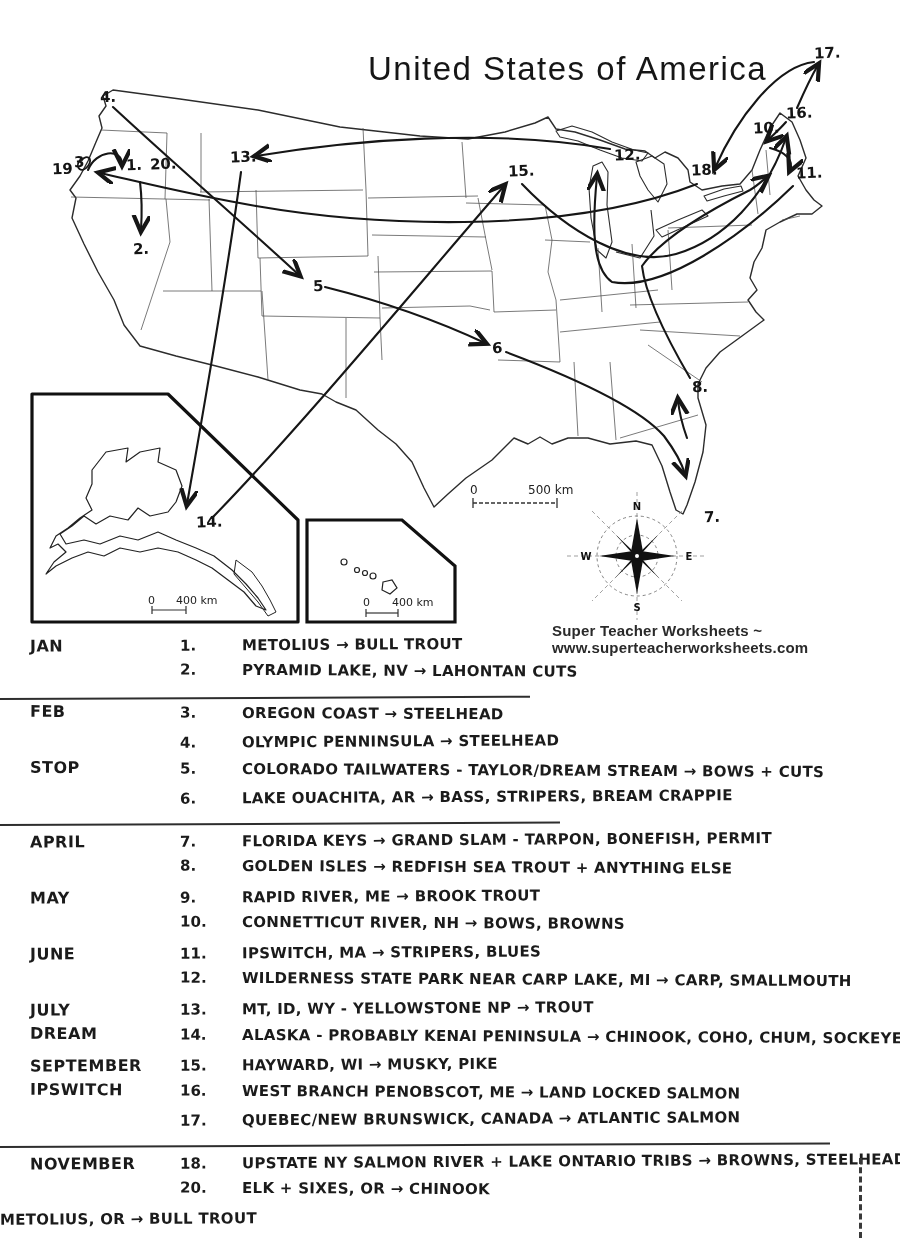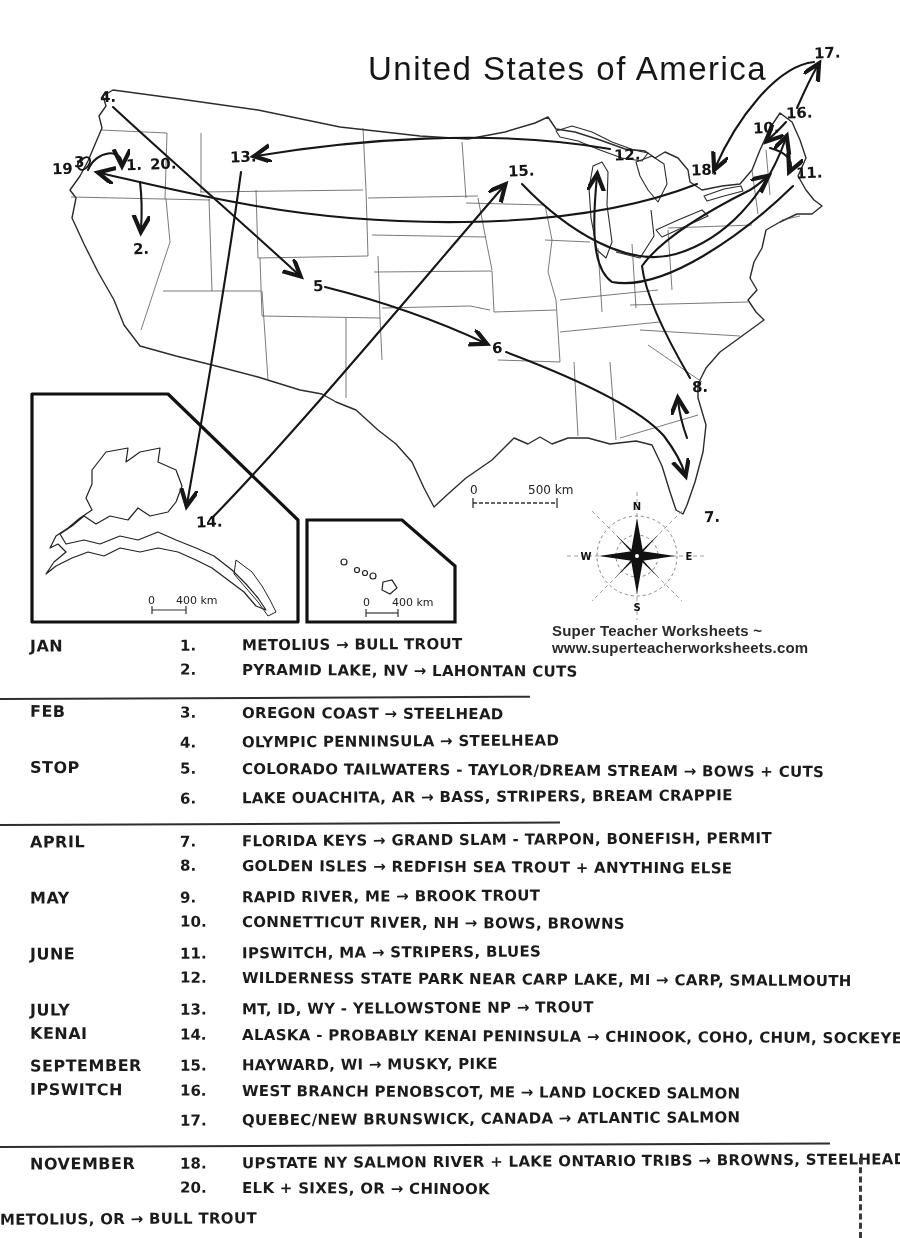--- a/index.html
+++ b/index.html
@@ -284,21 +284,21 @@
           <div class="m"></div>
           <div class="n">12.</div>
           <div class="t">WILDERNESS STATE PARK NEAR CARP LAKE, MI → CARP, SMALLMOUTH</div>
         </div>
         <div class="row">
           <div class="m">JULY</div>
           <div class="n">13.</div>
           <div class="t">MT, ID, WY - YELLOWSTONE NP → TROUT</div>
         </div>
         <div class="row">
-          <div class="m">KENAI</div>
+          <div class="m">DREAM</div>
           <div class="n">14.</div>
           <div class="t">ALASKA - PROBABLY KENAI PENINSULA → CHINOOK, COHO, CHUM, SOCKEYE, BOW</div>
         </div>
         <div class="row">
           <div class="m">SEPTEMBER</div>
           <div class="n">15.</div>
           <div class="t">HAYWARD, WI → MUSKY, PIKE</div>
         </div>
         <div class="row">
           <div class="m">IPSWITCH</div>

